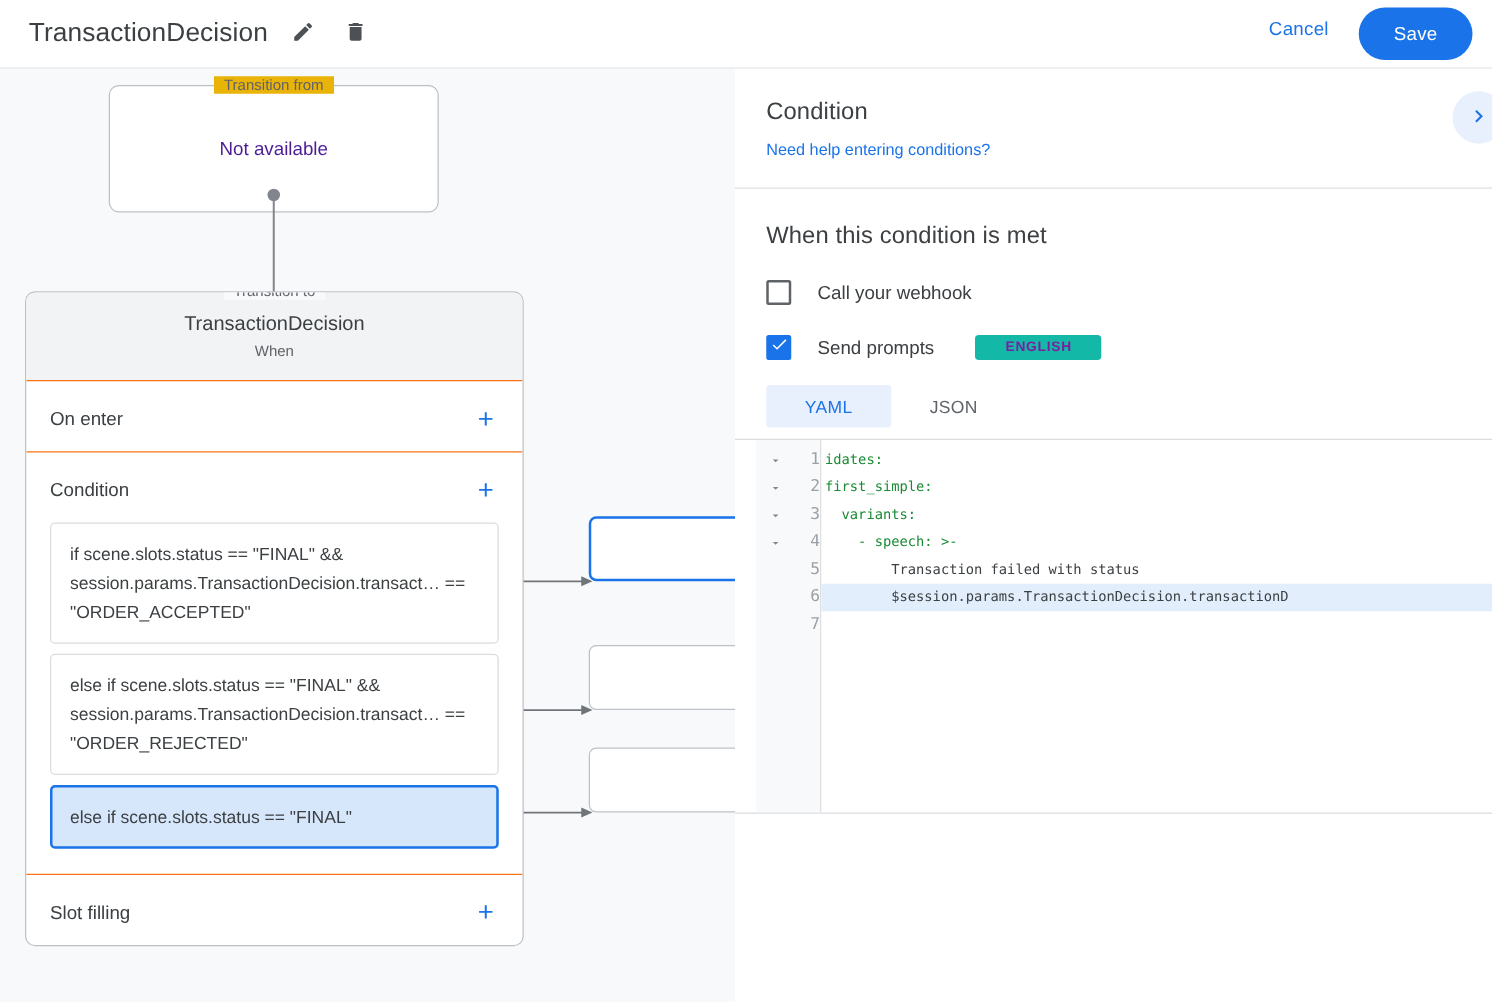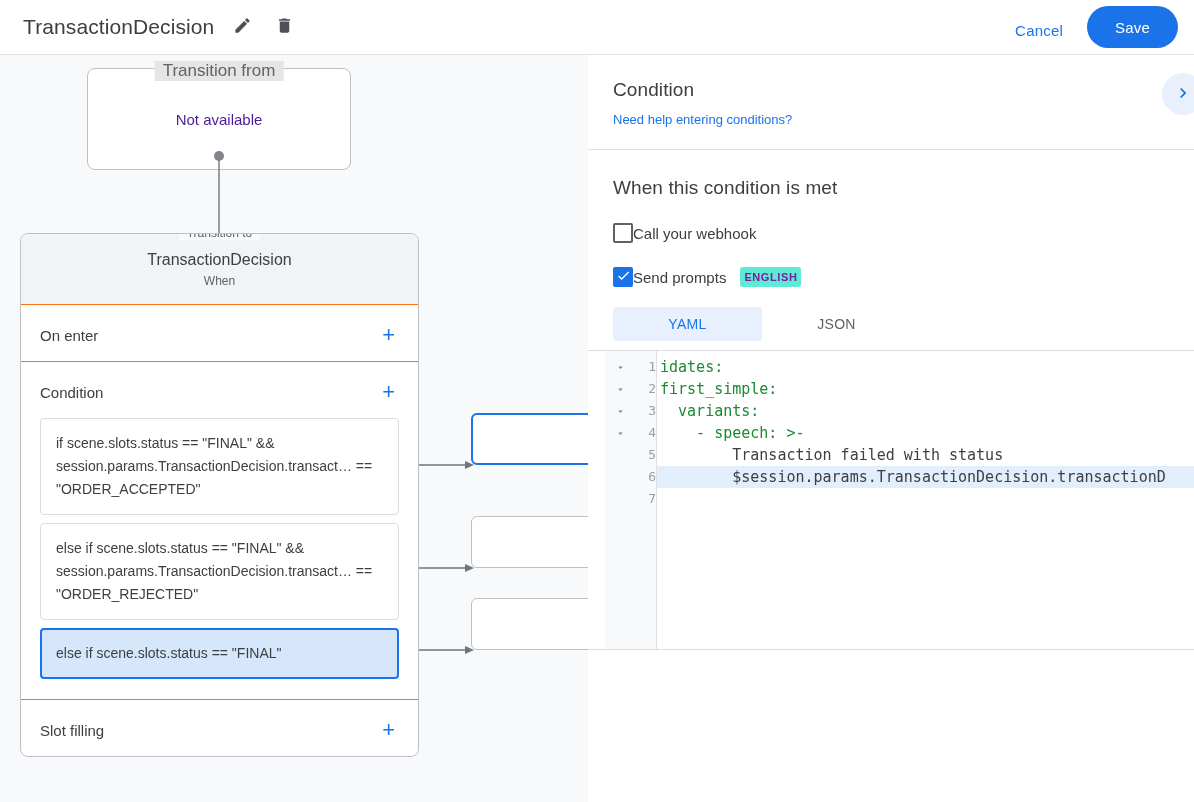--- a/index.html
+++ b/index.html
@@ -24,21 +24,21 @@
     font-size: 21px; color: #3c4043; letter-spacing: 0.1px;
     white-space: nowrap;
   }
   .hdr-icon-btn {
     width: 28px; height: 28px; margin-left: 14px;
     display: flex; align-items: center; justify-content: center;
     background: none; border: none; cursor: pointer;
   }
   .hdr-icon-btn svg { fill: #4d5156; }
   #header-right {
-    margin-left: auto; display: flex; align-items: flex-end; padding-right: 16px;
+    margin-left: auto; display: flex; align-items: flex-start; padding-right: 16px;
   }
   #cancel-btn {
     font-size: 15px; color: #1a73e8; font-weight: 500;
     background: none; border: none; cursor: pointer;
     padding: 9px 10px; letter-spacing: .2px;
   }
   #save-btn {
     margin-left: 14px;
     background: #1a73e8; color: #fff;
     font-size: 15px; font-weight: 500; letter-spacing: .2px;
@@ -55,22 +55,22 @@
   }
 
   .fieldset-card {
     position: absolute;
     border: 1px solid #bdc1c6;
     border-radius: 8px;
     background: #fff;
   }
   .fieldset-legend {
     position: absolute; top: -8px; left: 50%; transform: translateX(-50%);
-    background: #e5e5e5; padding: 0 8px;
-    font-size: 17px; color: #5f6368; white-space: nowrap;
+    background: #eab308; padding: 0 8px;
+    font-size: 12px; color: #5f6368; white-space: nowrap;
   }
 
   
   #transition-from {
     left: 87px; top: 13px; width: 264px; height: 102px;
   }
   #transition-from .body {
     display:flex; align-items:center; justify-content:center;
     height: 100%; font-size: 15px; color: #4c1d95;
   }
@@ -177,37 +177,37 @@
   .check-row { display: flex; align-items: center; margin-top: 24px; }
   .checkbox {
     width: 20px; height: 20px; border: 2px solid #5f6368; border-radius: 2px;
     background: #fff; cursor: pointer; flex: none;
   }
   .checkbox.checked {
     background: #1a73e8; border-color: #1a73e8;
     display: flex; align-items: center; justify-content: center;
   }
   .check-label {
-    font-size: 15px; color: #3c4043; cursor: pointer;
+    margin-left: 21px; font-size: 15px; color: #3c4043; cursor: pointer;
   }
   .check-label.bold { font-weight: 400; }
   #lang-badge {
-    margin-left: 14px; background: #5eead4; color: #7b1fa2;
+    margin-left: 33px; background: #14b8a6; color: #7b1fa2;
     font-size: 11px; font-weight: 700; letter-spacing: .6px;
-    padding: 4px 4px; border-radius: 3px;
+    padding: 4px 24px; border-radius: 3px;
   }
   #prompt-desc {
     margin-top: 14px; font-size: 13px; color: #3c4043; line-height: 19px;
     max-width: 556px;
   }
   #prompt-desc a { color: #1a73e8; text-decoration: none; cursor: pointer; }
 
   #editor-tabs { display: flex; margin-top: 20px; }
   .ed-tab {
-    width: 149px; height: 34px; display:flex; align-items:center; justify-content:center;
+    width: 100px; height: 34px; display:flex; align-items:center; justify-content:center;
     font-size: 14px; color: #5f6368; cursor: pointer; border: none; background: none;
     letter-spacing: .3px;
   }
   .ed-tab.active { background: #e8f0fe; color: #1a73e8; font-weight: 500; border-radius: 3px; }
 
   #code-editor {
     margin-top: 9px; border: 1px solid #dadce0; border-top: 1px solid #dadce0;
     height: 300px; display: flex; background: #fff; overflow: hidden;
     width: 606px; margin-left: -25px; border-left: none; border-right: none;
   }
@@ -218,21 +218,21 @@
   .fold-cell { height: 22px; display:flex; align-items:center; justify-content:center; cursor: pointer; }
   #gutter {
     width: 22px; background: #f8f9fa; padding-top: 5px;
     text-align: right;
     font-family: "DejaVu Sans Mono", monospace; font-size: 13px; color: #9aa0a6;
     border-right: 1px solid #e0e0e0;
   }
   .gutter-cell { height: 22px; line-height: 22px; }
   #code-body {
     flex: 1; padding-top: 5px; position: relative;
-    font-family: "DejaVu Sans Mono", monospace; font-size: 15px;
+    font-family: "DejaVu Sans Mono", monospace; font-size: 11px;
     white-space: pre; overflow: hidden;
   }
   .code-line { height: 22px; line-height: 22px; padding-left: 3px; }
   .code-line.hl { background: #e2eefc; }
   .tok-key { color: #1a8a33; }
   .tok-plain { color: #3c4043; }
 </style>
 </head>
 <body>
 

